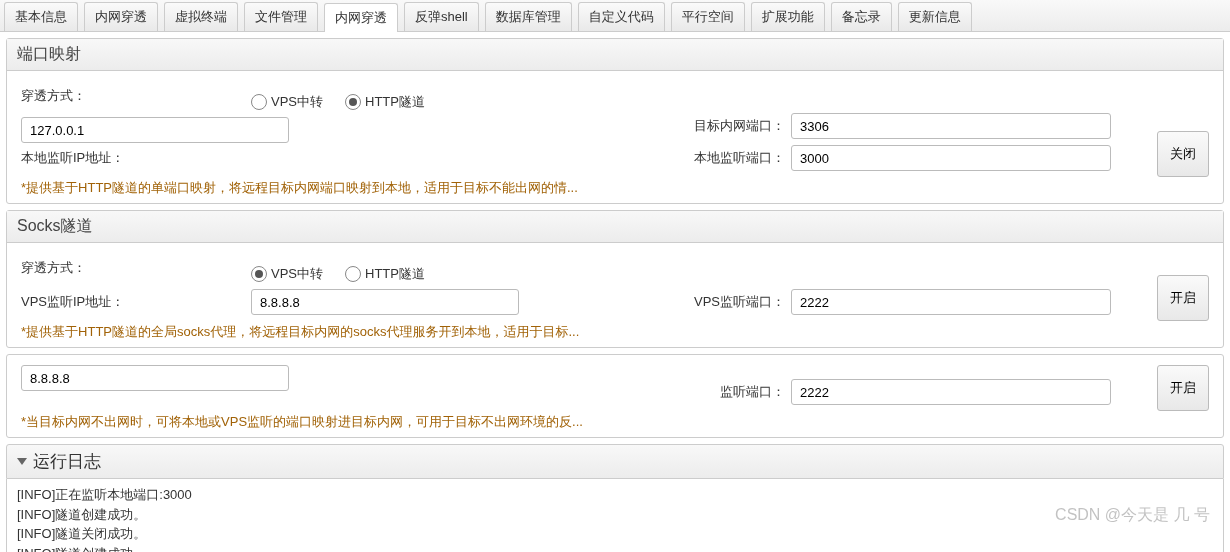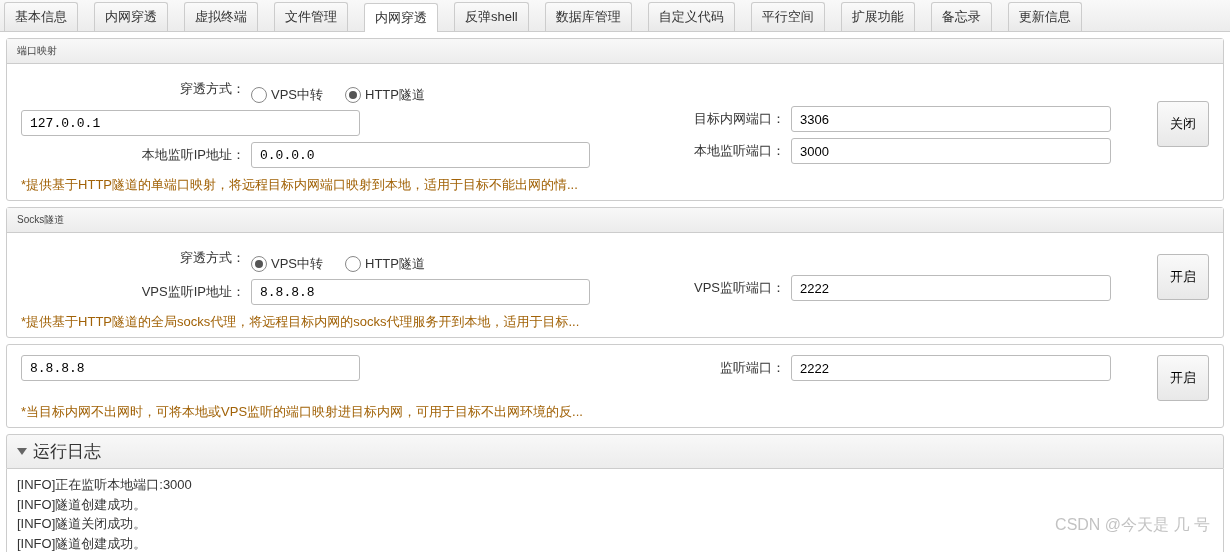--- a/index.html
+++ b/index.html
@@ -1,44 +1,44 @@
 <!DOCTYPE html>
 <html><head>
 <meta charset="utf-8">
 <style>
 * { box-sizing: border-box; margin: 0; padding: 0; }
 body { font-family: "Microsoft YaHei", Arial, sans-serif; font-size: 13px; background: #fff; color: #333; width: 1230px; }
 .tabs { display: flex; background: linear-gradient(#f9f9f9,#ececec); border-bottom: 1px solid #ccc; padding: 2px 4px 0; }
-.tab { padding: 5px 10px; border: 1px solid #ccc; border-bottom: none; background: linear-gradient(#fafafa,#e9e9e9); margin-right: 16px; border-radius: 3px 3px 0 0; cursor: pointer; font-size: 13px; }
+.tab { padding: 5px 10px; border: 1px solid #ccc; border-bottom: none; background: linear-gradient(#fafafa,#e9e9e9); margin-right: 6px; border-radius: 3px 3px 0 0; cursor: pointer; font-size: 13px; }
 .tab.active { background: #fff; position: relative; top: 1px; }
 .panel { border: 1px solid #ccc; margin: 6px; border-radius: 3px; }
-.panel-header { background: linear-gradient(#f8f8f8,#ececec); border-bottom: 1px solid #ccc; padding: 5px 10px; font-size: 10px; color: #444; }
+.panel-header { background: linear-gradient(#f8f8f8,#ececec); border-bottom: 1px solid #ccc; padding: 5px 10px; font-size: 16px; color: #444; }
 .panel-body { padding: 10px 14px 6px; }
 .form-row { display: flex; align-items: center; margin-bottom: 6px; }
-.label { width: 230px; text-align: right; padding-right: 6px; color: #333; }
+.label { width: 230px; text-align: left; padding-right: 6px; color: #333; }
 .label2 { width: 130px; text-align: right; padding-right: 6px; color: #333; }
 input[type="text"] { border: 1px solid #bbb; border-radius: 3px; padding: 4px 8px; font-size: 13px; height: 26px; }
-.wide { width: 339px; font-family: Liberation Mono, monospace; }
+.wide { width: 268px; }
 .port { width: 320px; }
 .radio-group { display: flex; align-items: center; gap: 4px; margin-top: 12px; }
 .radio { width: 16px; height: 16px; border: 1px solid #888; border-radius: 50%; display: inline-flex; align-items: center; justify-content: center; background: #fff; }
 .radio.checked::after { content:""; width:8px; height:8px; background:#555; border-radius:50%; }
 .radio-label { margin-right: 18px; }
 .btn { border: 1px solid #bbb; background: linear-gradient(#fafafa,#e8e8e8); border-radius: 3px; padding: 5px 12px; cursor: pointer; font-size: 13px; height: 46px; }
 .green-note { color: #a16207; font-size: 13px; margin-top: 2px; }
 .two-col { display: flex; }
 .col-left { flex: 0 0 640px; }
-.col-right { flex: 1; display: flex; }
+.col-right { flex: 1; display: flex; align-items: flex-end; }
 .right-inner { flex: 1; }
 .btn-wrap { display: flex; align-items: center; padding-left: 40px; }
 .log-panel { margin: 6px; }
 .log-header { background: linear-gradient(#f8f8f8,#ececec); border: 1px solid #ccc; padding: 5px 10px; font-size: 17px; display: flex; align-items: center; border-radius: 3px 3px 0 0; }
 .tri { display:inline-block; width:0; height:0; border-left:5px solid transparent; border-right:5px solid transparent; border-top:7px solid #666; margin-right:6px; }
 .log-body { border: 1px solid #ccc; border-top: none; padding: 6px 10px; line-height: 1.5; }
-.watermark { position: fixed; right: 20px; bottom: 16px; color: rgba(120,120,120,0.45); font-size: 16px; pointer-events: none; text-align: right; }
+.watermark { position: fixed; right: 20px; bottom: 26px; color: rgba(120,120,120,0.45); font-size: 16px; pointer-events: none; text-align: right; }
 </style>
 </head>
 <body>
 
 <div class="tabs" id="tabbar">
     <div class="tab">基本信息</div>
     <div class="tab">内网穿透</div>
     <div class="tab">虚拟终端</div>
     <div class="tab">文件管理</div>
     <div class="tab active">内网穿透</div>
@@ -63,21 +63,20 @@
             <span class="radio-label">VPS中转</span>
             <span class="radio checked" id="pm-r1"></span>
             <span class="radio-label">HTTP隧道</span>
           </div>
         </div>
         <div class="form-row">
           <input type="text" class="wide" value="127.0.0.1" style="">
         </div>
         <div class="form-row">
           <div class="label">本地监听IP地址：</div>
-          <input type="text" class="wide" value="0.0.0.0" style="">
         </div>
       </div>
       <div class="col-right">
         <div class="right-inner">
           <div class="form-row" style="height:26px"></div>
           <div class="form-row">
             <div class="label2">目标内网端口：</div>
             <input type="text" class="port" value="3306" style="">
           </div>
           <div class="form-row">

